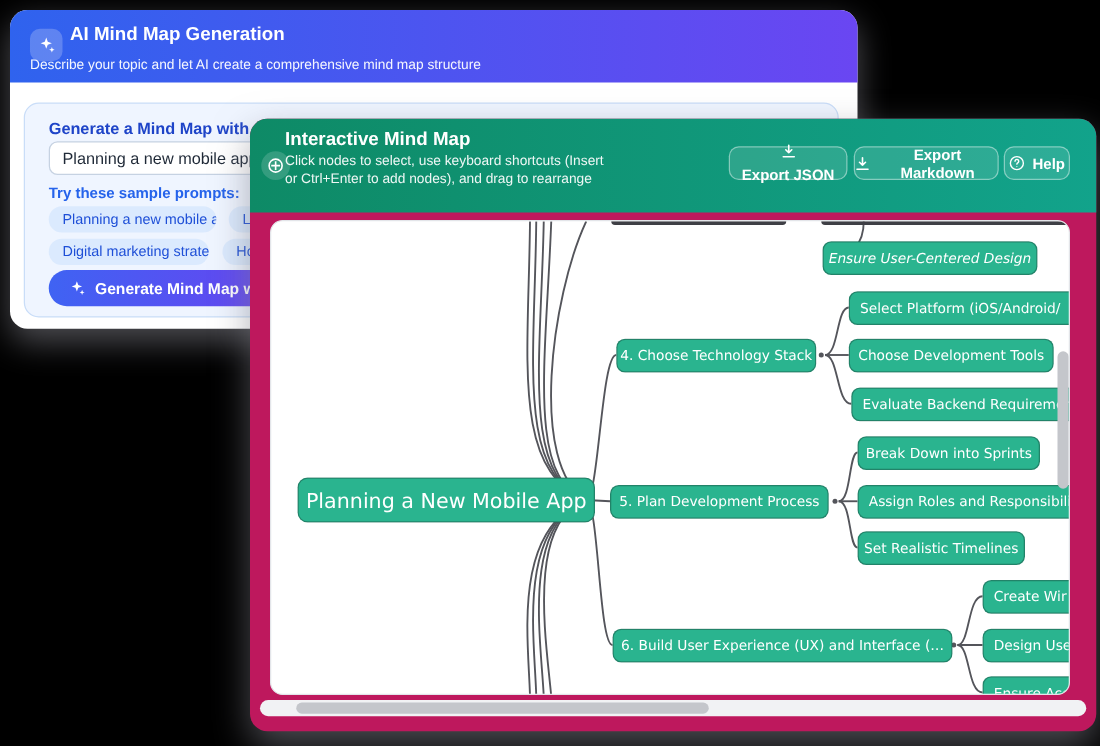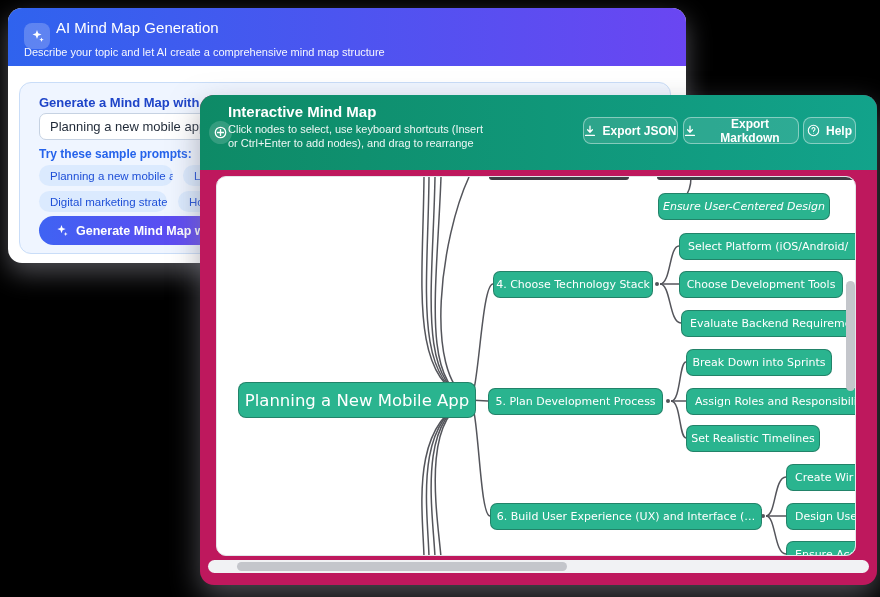--- a/index.html
+++ b/index.html
@@ -7,21 +7,21 @@
               font-family:"Liberation Sans", sans-serif; }
   .abs { position:absolute; }
 
   
   #gen-card { left:8px; top:8px; width:678px; height:255px; background:#fff;
               border-radius:14px; box-shadow:0 10px 26px rgba(140,140,150,.55); z-index:1; }
   #gen-header { left:0; top:0; width:100%; height:58px; border-radius:14px 14px 0 0;
                 background:linear-gradient(90deg,#2f63ee,#6a46f2); }
   #gen-icon-chip { left:16px; top:15px; width:26px; height:26px; border-radius:8px;
                    background:rgba(255,255,255,.22); display:flex; align-items:center; justify-content:center; }
-  #gen-title { left:48px; top:11px; color:#fff; font-size:15px; font-weight:normal; }
+  #gen-title { left:48px; top:11px; color:#fff; font-size:15px; font-weight:bold; }
   #gen-subtitle { left:16px; top:38px; color:rgba(255,255,255,.95); font-size:11px; }
   #gen-form-box { left:11px; top:74px; width:652px; height:172px; background:#eff5ff;
                   border:1px solid #c9ddf8; border-radius:12px; }
   #gen-form-label { left:19px; top:12px; color:#1e44c8; font-size:13px; font-weight:bold; }
   #topic-input { left:19px; top:30px; width:612px; height:27px; background:#fff;
                  border:1px solid #c6d2e2; border-radius:7px; padding:0 10px;
                  font-size:13px; color:#1f2937; font-family:"Liberation Sans",sans-serif; position:absolute; }
   #prompts-label { left:19px; top:64px; color:#2563eb; font-size:12px; font-weight:bold; }
   .chip { position:absolute; height:21px; background:#dbeafe; color:#1e4fd7; font-size:11.5px;
           border-radius:999px; display:flex; align-items:center; padding:0 11px; white-space:nowrap; overflow:hidden; }
@@ -40,21 +40,21 @@
   #mm-header { left:0; top:0; width:100%; height:75px; border-radius:14px 14px 0 0;
                background:linear-gradient(90deg,#0e8a66,#12a38b); }
   #mm-icon-chip { left:9px; top:26px; width:23px; height:23px; border-radius:50%;
                   background:rgba(255,255,255,.16); display:flex; align-items:center; justify-content:center; }
   #mm-title { left:28px; top:8px; color:#fff; font-size:15px; font-weight:bold; }
   #mm-subtitle { left:28px; top:27px; width:256px; color:rgba(255,255,255,.93); font-size:11px; line-height:14px; }
   .hdr-btn { position:absolute; top:22px; height:27px; border-radius:8px; cursor:pointer;
              background:rgba(255,255,255,.12); border:1px solid rgba(255,255,255,.42);
              color:#fff; font-size:12px; font-weight:bold; display:flex; align-items:center;
              justify-content:center; gap:6px; font-family:"Liberation Sans",sans-serif; }
-  #btn-export-json { left:383px; width:95px; }
+  #btn-export-json { left:383px; width:95px;flex-direction:column; }
   #btn-export-md { left:483px; width:116px; }
   #btn-help { left:603px; width:53px; }
 
   #mm-canvas { left:16px; top:81px; width:640px; height:380px; background:#fff;
                border:1px solid #e3e5e9; border-radius:10px; overflow:hidden; }
   #edges { left:0; top:0; }
 
   .node { position:absolute; height:27px; background:#2ab48f; border:1px solid rgba(25,70,60,.45);
           border-radius:7px; color:#fff; font-family:"DejaVu Sans",sans-serif; font-size:11px;
           display:flex; align-items:center; justify-content:center; white-space:nowrap;

